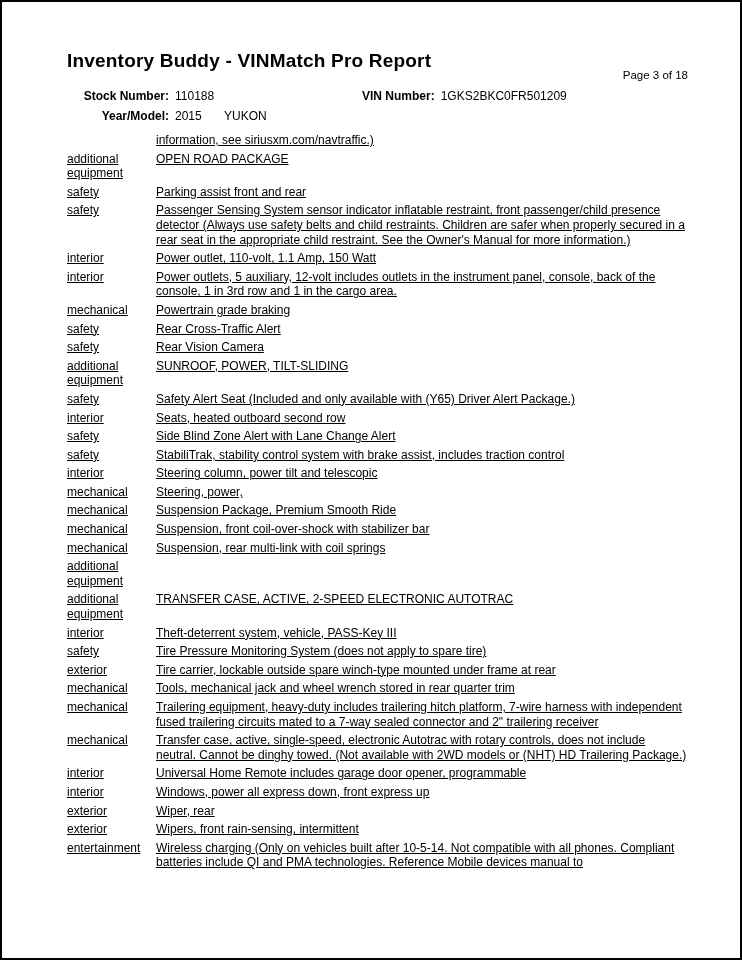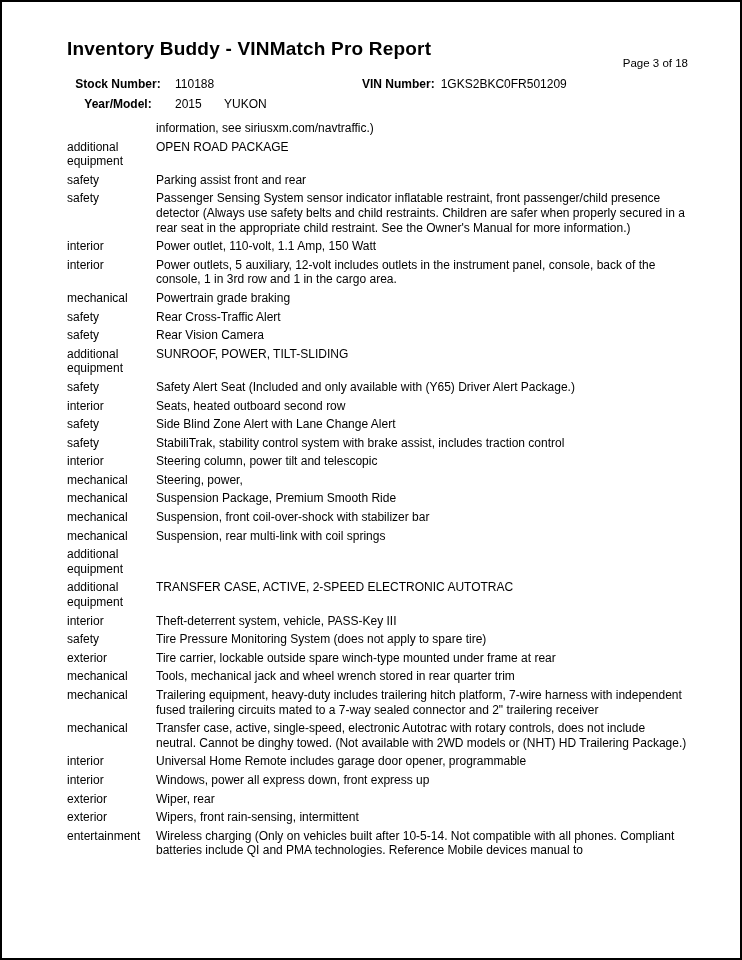--- a/index.html
+++ b/index.html
@@ -8,21 +8,21 @@
     width: 742px;
     height: 960px;
     font-family: "Liberation Sans", sans-serif;
     color: #000000;
   }
   .page {
     width: 742px;
     height: 960px;
     border: 2px solid #000000;
     background: #ffffff;
-    padding: 36px 52px 18px 65px;
+    padding: 48px 52px 18px 65px;
     overflow: hidden;
   }
   .header {
     display: flex;
     justify-content: space-between;
     align-items: flex-start;
   }
   .report-title {
     font-size: 19px;
     font-weight: bold;
@@ -41,30 +41,31 @@
   }
   .meta-row {
     display: flex;
     line-height: 15px;
     margin-bottom: 5px;
     white-space: nowrap;
   }
   .meta-label {
     font-weight: bold;
     width: 102px;
-    text-align: center;
+    text-align: right;
     flex-shrink: 0;
   }
   .meta-value {
     margin-left: 6px;
   }
   .meta-value.stock { width: 187px; }
   .meta-value.year  { width: 43px; }
   .rows {
     margin-top: 9px;
+    text-decoration: underline;
   }
   .row {
     display: flex;
     margin-bottom: 4px;
     font-size: 12px;
     line-height: 14.6px;
   }
   .cat {
     width: 89px;
     flex-shrink: 0;

